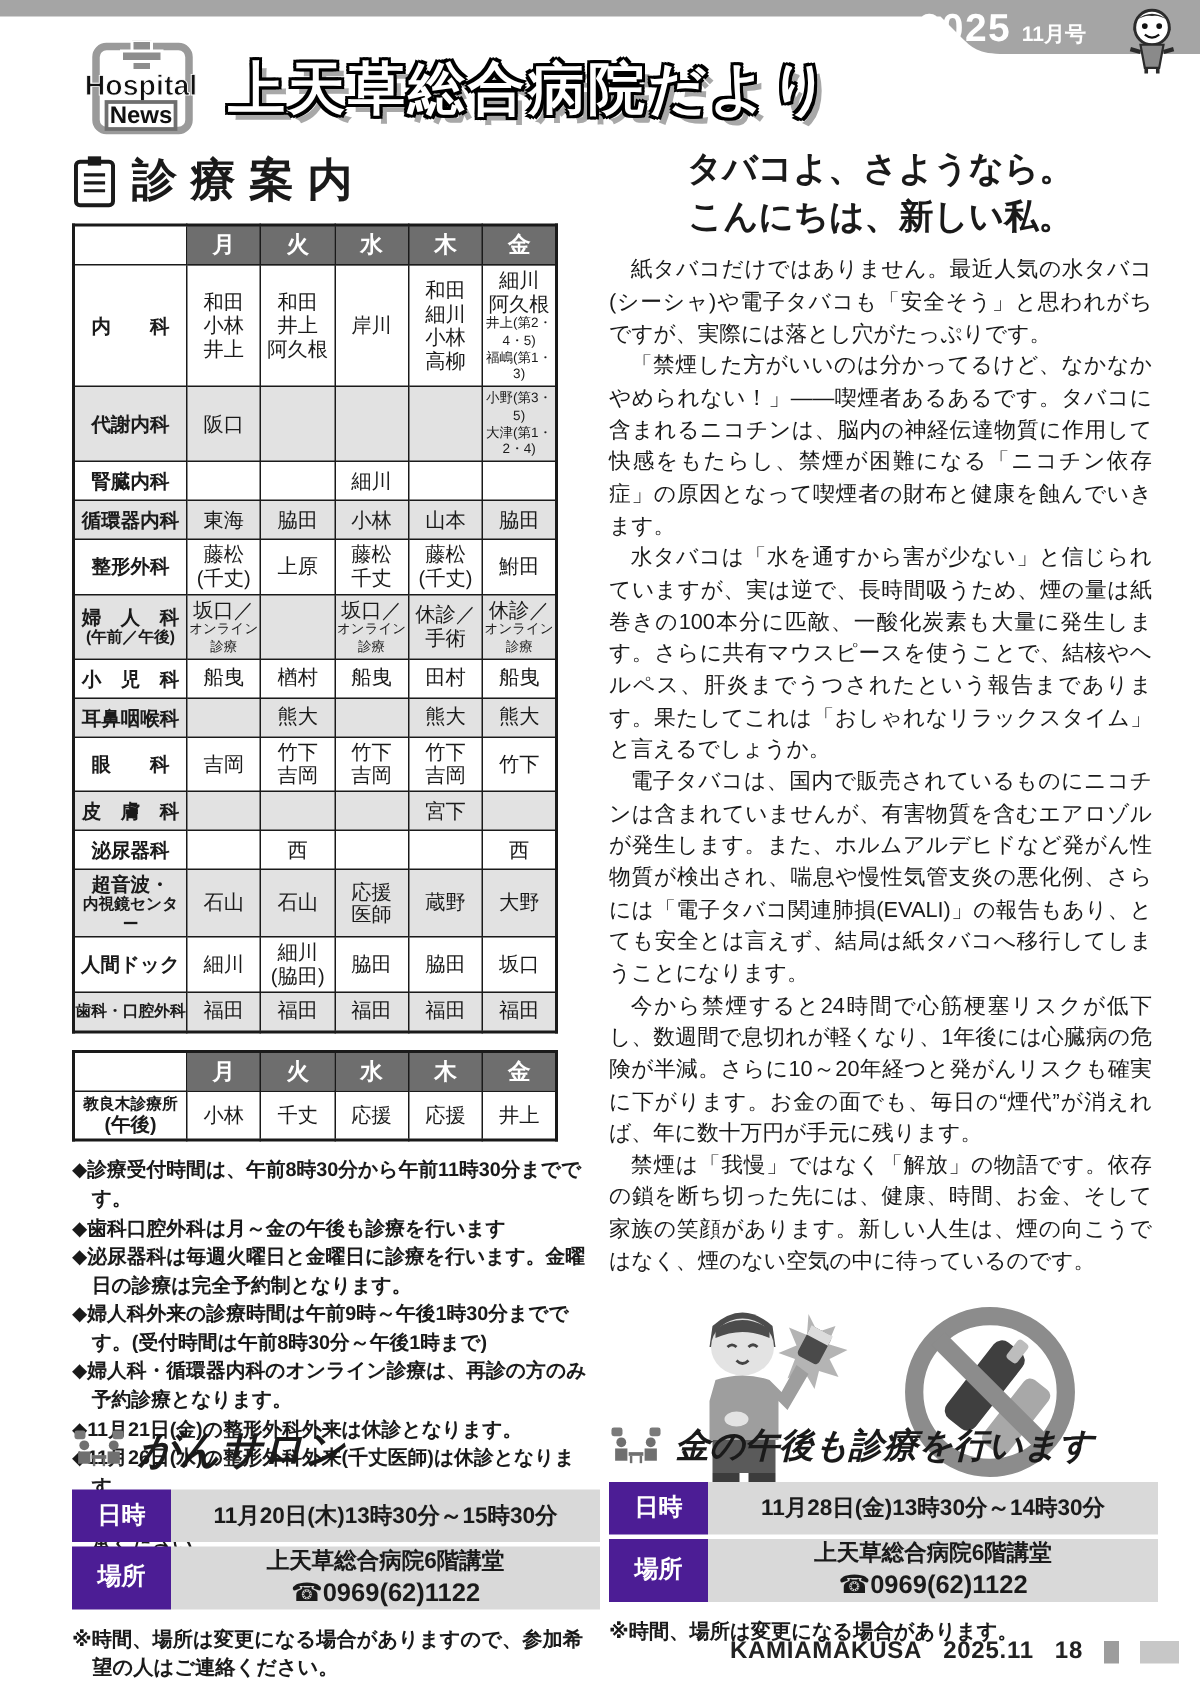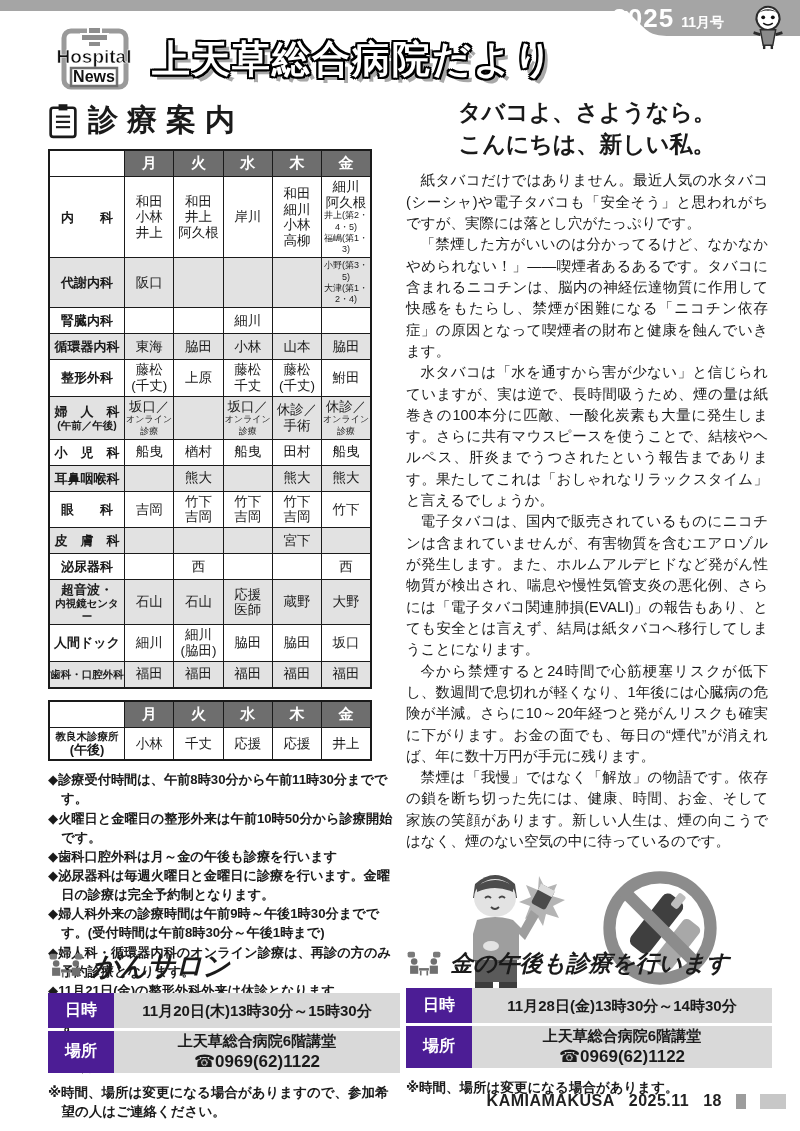--- a/index.html
+++ b/index.html
@@ -427,21 +427,20 @@
           </td>
           <td>
             <div class="ln">井上</div>
           </td>
         </tr>
       </tbody>
     </table>
 
   <ul class="notes" id="notes-list">
       <li>◆診療受付時間は、午前8時30分から午前11時30分までです。</li>
-      <li>◆火曜日と金曜日の整形外来は午前10時50分から診療開始です。</li>
       <li>◆歯科口腔外科は月～金の午後も診療を行います</li>
       <li>◆泌尿器科は毎週火曜日と金曜日に診療を行います。金曜日の診療は完全予約制となります。</li>
       <li>◆婦人科外来の診療時間は午前9時～午後1時30分までです。(受付時間は午前8時30分～午後1時まで)</li>
       <li>◆婦人科・循環器内科のオンライン診療は、再診の方のみ予約診療となります。</li>
       <li>◆11月21日(金)の整形外科外来は休診となります。</li>
       <li>◆11月26日(水)の整形外科外来(千丈医師)は休診となります。</li>
       <li>◆診療案内は都合により変更となる場合があります。ご了承ください。</li>
     </ul>
 </div>
 

